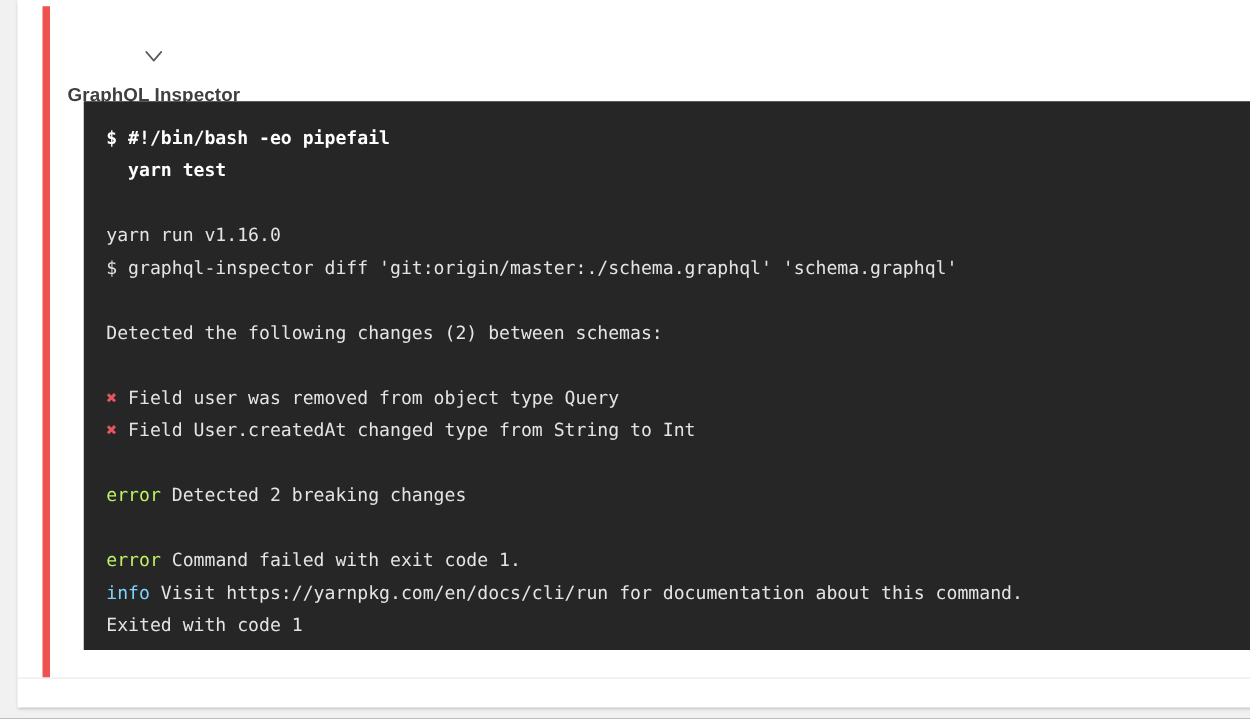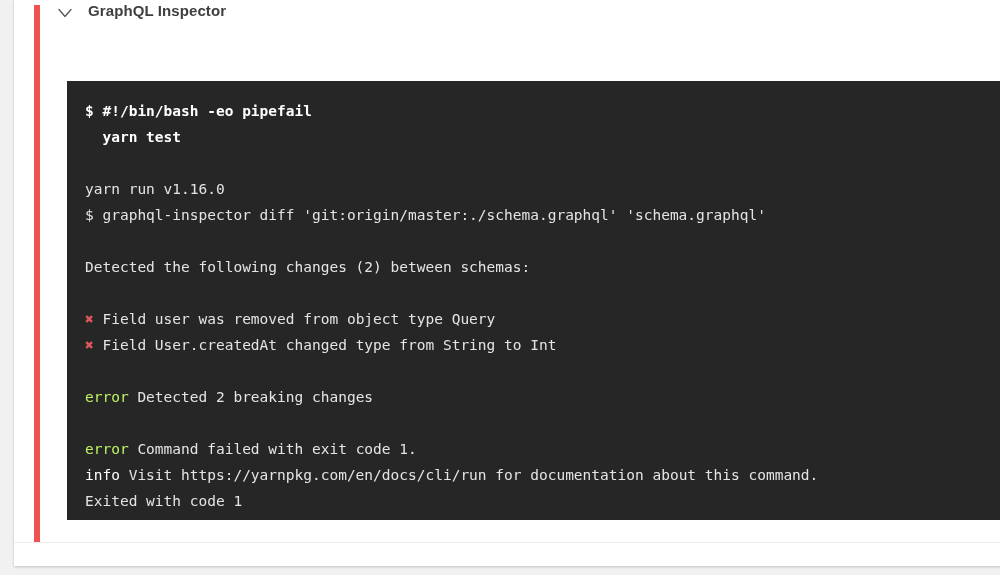--- a/index.html
+++ b/index.html
@@ -43,24 +43,26 @@
     top: 5px;
     width: 6px;
     height: 537px;
     background: #ef5350;
   }
 
   
   .job-header {
     position: absolute;
     left: 40px;
-    top: 2px;
+    top: 34px;
     height: 34px;
     display: flex;
+    align-items: center;
     gap: 12px;
+    flex-direction: column;
   }
   .chevron-icon {
     width: 22px;
     height: 22px;
     display: inline-flex;
     align-items: center;
     justify-content: center;
     color: #5c5c5c;
     flex: 0 0 auto;
   }
@@ -92,21 +94,21 @@
     color: #e4e4e4;
     white-space: pre;
   }
   .log-line { display: block; height: 26px; }
   .log-line.blank { color: transparent; }
   .log-line.cmd {
     font-weight: bold;
     color: #ffffff;
   }
   .tok-error { color: #bef264; }
-  .tok-info  { color: #ffffff; }
+  .tok-info  { color: #7dd3fc; }
   .tok-cross { color: #e2565f; }
 
   
   .card-divider {
     position: absolute;
     left: 0px;
     top: 542px;
     width: 1000px;
     height: 1px;
     background: #ececec;

